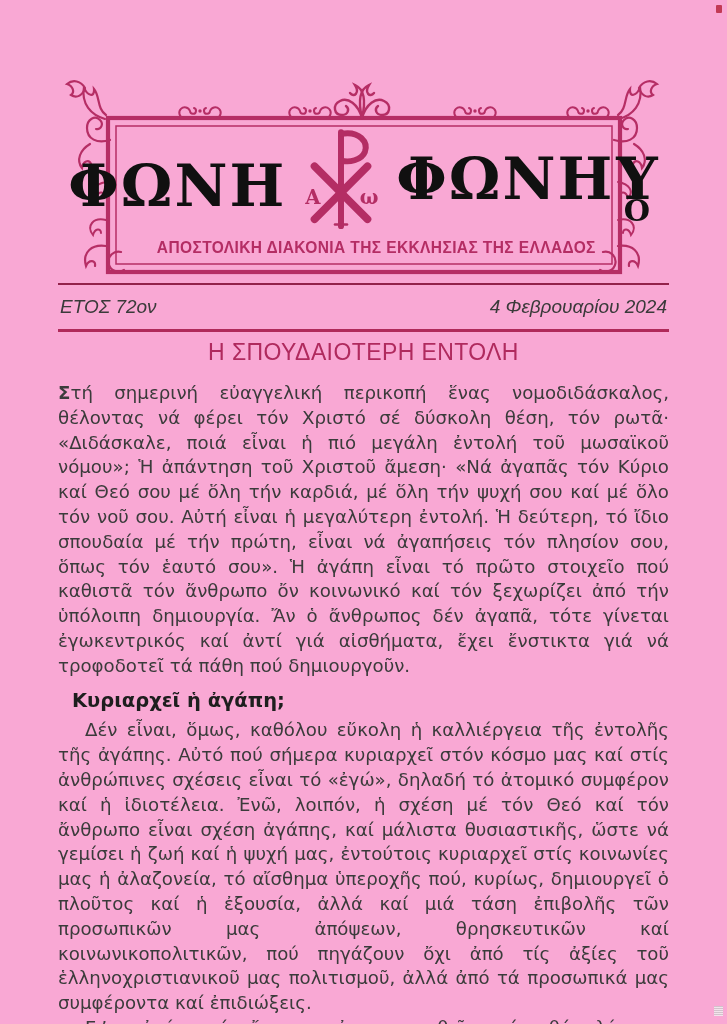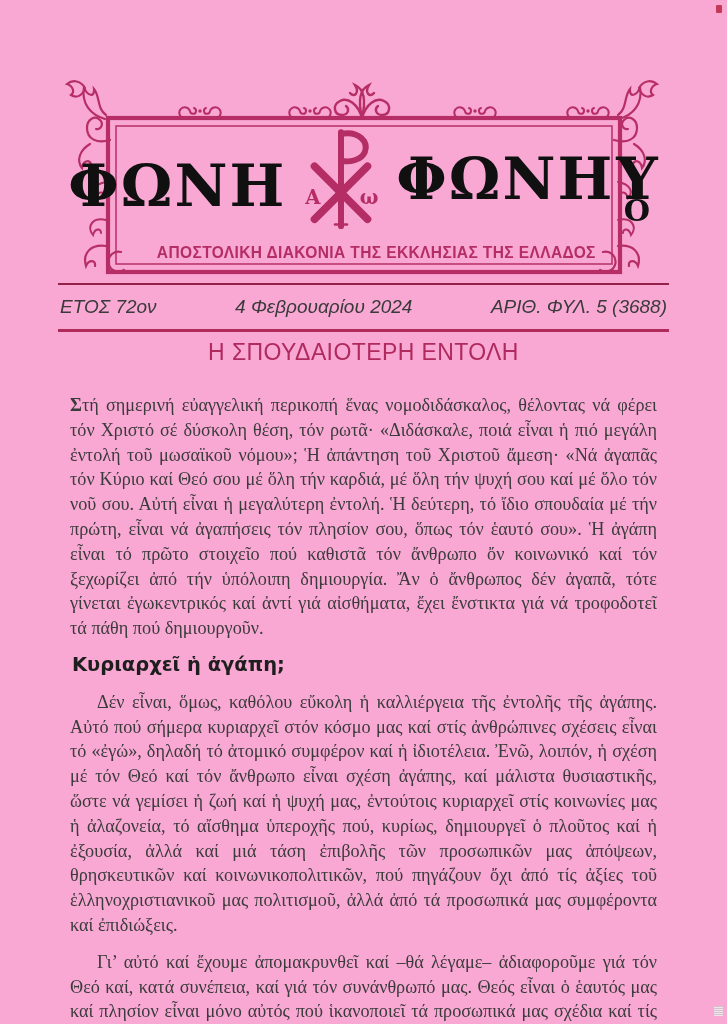--- a/index.html
+++ b/index.html
@@ -31,22 +31,22 @@
   .ou-ligature{
     display:inline-flex;flex-direction:column;align-items:center;
     vertical-align:baseline;
     line-height:1;
     margin-left:2px;
   }
   .ou-top{display:block;font-size:1em;line-height:.74em;}
   .ou-bottom{display:block;font-size:.52em;line-height:.78em;margin-top:-2px;}
   .chirho-svg{flex:0 0 auto;margin:0 4px;position:relative;top:-6px;}
   .subtitle-row{
-    position:absolute;left:50px;right:52px;top:166px;height:36px;
-    display:flex;justify-content:space-between;gap:40px;
+    position:absolute;left:50px;right:52px;top:152px;height:36px;
+    display:flex;align-items:center;justify-content:space-between;gap:40px;
   }
   .subtitle-text{
     flex:1;text-align:center;
     font-family:"Liberation Sans","DejaVu Sans",sans-serif;
     font-weight:bold;font-size:16px;letter-spacing:.4px;
     transform:scaleX(.97);
     color:#b42d64;
     white-space:nowrap;
   }
   
@@ -66,21 +66,21 @@
     text-align:center;
     font-family:"Liberation Sans","DejaVu Sans",sans-serif;
     font-weight:normal;font-size:23px;letter-spacing:.4px;
     color:#b02a5e;
   }
   .body-col{
     position:absolute;top:381px;left:58px;width:611px;
     font-size:18.2px;line-height:24.8px;
     text-align:justify;
   }
-  .body-col p{margin:12px;font-family:Liberation Serif, serif;}
+  .body-col p{margin:0;}
   .lead{font-weight:bold;}
   .section-heading{
     font-family:"DejaVu Sans",sans-serif;
     font-weight:bold;font-size:19.5px;color:#1e1e1e;
     margin:10px 0 5px 14px;
     text-align:left;
   }
   .indented{text-indent:27px;}
   
   .crop-mark-tr{
@@ -213,21 +213,20 @@
           <path d="M10,13 C6,9 4,7 7,3 C10,6 13,7 12,10"></path>
           <circle cx="6" cy="4" r="1.2" fill="#151515" stroke="none"></circle>
         </g>
       </svg>
     </div>
   </div>
 
   <div class="issue-row">
     <span>ΕΤΟΣ 72ον</span>
     <span>4  Φεβρουαρίου  2024</span>
-    <span>ΑΡΙΘ. ΦΥΛ. 5 (3688)</span>
   </div>
 
   <div class="article-title">Η ΣΠΟΥΔΑΙΟΤΕΡΗ ΕΝΤΟΛΗ</div>
 
   <div class="body-col">
     <p><span class="lead">Σ</span><span>τή σημερινή εὐαγγελική περικοπή ἕνας νομοδιδάσκαλος, θέλοντας νά φέρει τόν Χριστό σέ δύσκολη θέση, τόν ρωτᾶ· «Διδάσκαλε, ποιά εἶναι ἡ πιό μεγάλη ἐντολή τοῦ μωσαϊκοῦ νόμου»; Ἡ ἀπάντηση τοῦ Χριστοῦ ἄμεση· «Νά ἀγαπᾶς τόν Κύριο καί Θεό σου μέ ὅλη τήν καρδιά, μέ ὅλη τήν ψυχή σου καί μέ ὅλο τόν νοῦ σου. Αὐτή εἶναι ἡ μεγαλύτερη ἐντολή. Ἡ δεύτερη, τό ἴδιο σπουδαία μέ τήν πρώτη, εἶναι νά ἀγαπήσεις τόν πλησίον σου, ὅπως τόν ἑαυτό σου». Ἡ ἀγάπη εἶναι τό πρῶτο στοιχεῖο πού καθιστᾶ τόν ἄνθρωπο ὄν κοινωνικό καί τόν ξεχωρίζει ἀπό τήν ὑπόλοιπη δημιουργία. Ἄν ὁ ἄνθρωπος δέν ἀγαπᾶ, τότε γίνεται ἐγωκεντρικός καί ἀντί γιά αἰσθήματα, ἔχει ἔνστικτα γιά νά τροφοδοτεῖ τά πάθη πού δημιουργοῦν.</span></p>
 
     <div class="section-heading">Κυριαρχεῖ ἡ ἀγάπη;</div>
 
     <p class="indented">Δέν εἶναι, ὅμως, καθόλου εὔκολη ἡ καλλιέργεια τῆς ἐντολῆς τῆς ἀγάπης. Αὐτό πού σήμερα κυριαρχεῖ στόν κόσμο μας καί στίς ἀνθρώπινες σχέσεις εἶναι τό «ἐγώ», δηλαδή τό ἀτομικό συμφέρον καί ἡ ἰδιοτέλεια. Ἐνῶ, λοιπόν, ἡ σχέση μέ τόν Θεό καί τόν ἄνθρωπο εἶναι σχέση ἀγάπης, καί μάλιστα θυσιαστικῆς, ὥστε νά γεμίσει ἡ ζωή καί ἡ ψυχή μας, ἐντούτοις κυριαρχεῖ στίς κοινωνίες μας ἡ ἀλαζονεία, τό αἴσθημα ὑπεροχῆς πού, κυρίως, δημιουργεῖ ὁ πλοῦτος καί ἡ ἐξουσία, ἀλλά καί μιά τάση ἐπιβολῆς τῶν προσωπικῶν μας ἀπόψεων, θρησκευτικῶν καί κοινωνικοπολιτικῶν, πού πηγάζουν ὄχι ἀπό τίς ἀξίες τοῦ ἑλληνοχριστιανικοῦ μας πολιτισμοῦ, ἀλλά ἀπό τά προσωπικά μας συμφέροντα καί ἐπιδιώξεις.</p>

